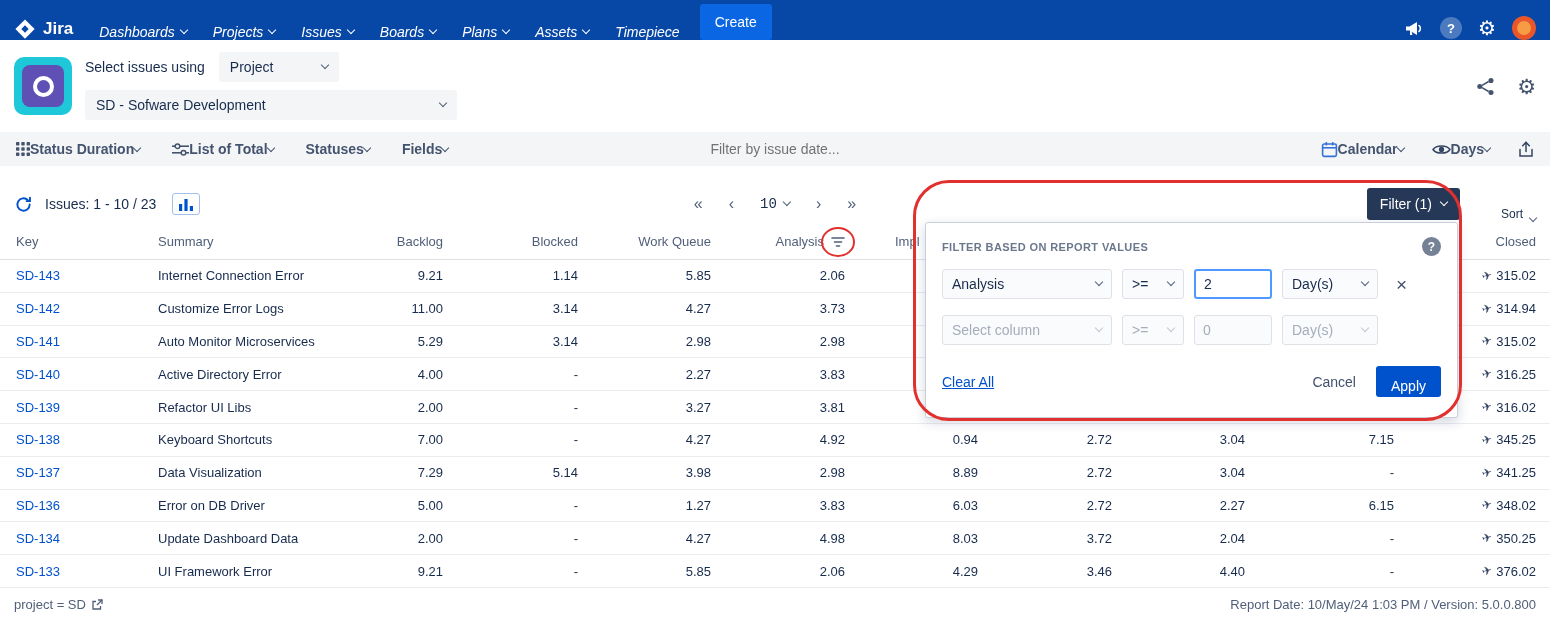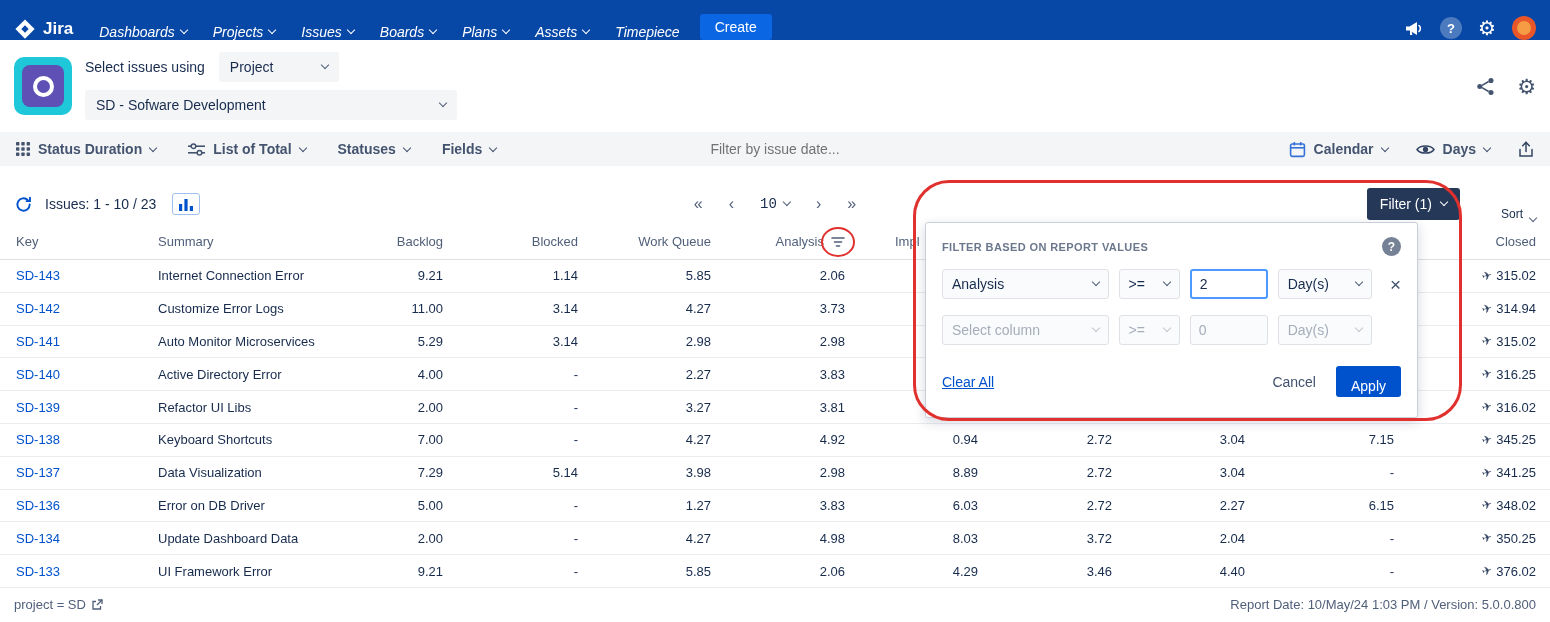--- a/index.html
+++ b/index.html
@@ -5,21 +5,21 @@
   * { box-sizing: border-box; margin: 0; padding: 0; }
   body { background:#fff; font-family:"Liberation Sans", sans-serif; }
   .page { position:relative; width:1550px; height:622px; background:#fff; overflow:hidden; }
 
   
   .topnav { height:40px; background:#0747A6; display:flex; align-items:flex-end; padding:0 14px; }
   .brand { display:flex; align-items:center; gap:7px; color:#fff; font-size:17px; font-weight:700; margin-right:26px; cursor:pointer; }
   .nav-menu { display:flex; align-items:center; gap:26px;font-style:italic; }
   .nav-item { display:flex; align-items:center; gap:6px; color:#fff; font-size:14px; font-weight:500; cursor:pointer; white-space:nowrap; }
   .chev { width:6px; height:6px; border-right:1.8px solid currentColor; border-bottom:1.8px solid currentColor; transform:rotate(45deg); display:inline-block; margin-top:-4px; }
-  .create-btn { margin-left:20px; background:#0B66E4; color:#fff; border:none; border-radius:3px; height:26px; padding:0 15px; font-size:14px; font-weight:500; font-family:inherit; cursor:pointer; }
+  .create-btn { margin-left:20px; background:#0B66E4; color:#fff; border:none; border-radius:3px; height:36px; padding:0 15px; font-size:14px; font-weight:500; font-family:inherit; cursor:pointer; }
   .nav-right { margin-left:auto; display:flex; align-items:center; gap:16px; }
   .searchbox { display:flex; align-items:center; gap:7px; width:160px; height:28px; border:1px solid #5A7BC0; border-radius:4px; background:rgba(255,255,255,0.10); padding:0 8px; }
   .searchbox input { background:transparent; border:none; outline:none; color:#fff; font-size:13px; width:112px; font-family:inherit; }
   .searchbox input::placeholder { color:#A8BBDD; }
   .nav-ic { color:#fff; display:flex; align-items:center; cursor:pointer; }
   .help-circle { width:22px; height:22px; border-radius:50%; background:rgba(255,255,255,.28); color:#fff; font-size:13px; font-weight:700; display:flex; align-items:center; justify-content:center; }
   .gear-glyph { font-size:20px; line-height:1; color:#fff; }
   .avatar { width:24px; height:24px; border-radius:50%; background:#E8562A; position:relative; cursor:pointer; }
   .avatar::after { content:""; position:absolute; left:5px; top:5px; width:14px; height:14px; border-radius:50%; background:#F69C45; }
 
@@ -33,21 +33,21 @@
   .sel { display:flex; align-items:center; justify-content:space-between; background:#F4F5F7; border-radius:3px; height:30px; padding:0 11px; font-size:14px; color:#172B4D; cursor:pointer; gap:8px; }
   .sel .chev { color:#505F79; }
   .sel-plain { width:120px; }
   .sel-wide { width:372px; }
   .header-right { margin-left:auto; display:flex; gap:22px; align-items:center; color:#44546F; }
   .header-right .gear-glyph { color:#44546F; font-size:21px; }
   .hicon { cursor:pointer; display:flex; align-items:center; }
 
   
   .toolbar { position:relative; height:34px; background:#F4F5F7; display:flex; align-items:center; padding:0 16px; gap:32px; color:#44546F; font-size:14px; font-weight:600; }
-  .tb-item { display:flex; align-items:center; gap:8px; cursor:pointer; white-space:nowrap; }
+  .tb-item { display:flex; align-items:center; cursor:pointer; white-space:nowrap; }
   .tb-item .chev { margin-top:-2px; }
   .tb-center { position:absolute; left:50%; transform:translateX(-50%); font-weight:400; color:#737373; cursor:text; }
   .tb-right { margin-left:auto; display:flex; gap:28px; align-items:center; }
 
   
   .controls { position:relative; height:40px; margin-top:18px; display:flex; align-items:center; padding:0 14px; gap:12px; }
   .issues-count { font-size:14px; color:#172B4D; }
   .refresh { display:flex; align-items:center; cursor:pointer; }
   .chart-btn { border:1px solid #9FC0EE; border-radius:3px; background:#fff; padding:5px 6px 3px; display:flex; align-items:center; cursor:pointer; margin-left:4px; }
   .pagination { position:absolute; left:50%; transform:translateX(-50%); display:flex; align-items:center; gap:26px; color:#505F79; font-size:16px; }
@@ -73,21 +73,21 @@
   .closed-cell { display:flex; justify-content:flex-end; align-items:center; gap:4px; }
   .plane { font-size:12px; display:inline-block; transform:rotate(-14deg); color:#344563; }
   .ficon-wrap { position:relative; display:inline-flex; align-items:center; cursor:pointer; }
   .ficon-ring { position:absolute; left:-10px; top:-9px; width:34px; height:30px; border:2.5px solid #E0312E; border-radius:50%; pointer-events:none; }
 
   
   .footer { height:34px; display:flex; align-items:center; justify-content:space-between; padding:0 14px; color:#505F79; font-size:13px; }
   .footer-left { display:flex; align-items:center; gap:5px; }
 
   
-  .filter-popup { position:absolute; left:925px; top:222px; width:493px; height:196px; background:#fff; border:1px solid #C9CFDA; border-radius:3px; box-shadow:0 4px 12px rgba(9,30,66,.18); z-index:20; padding:14px 16px 12px; }
+  .filter-popup { position:absolute; left:925px; top:222px; width:533px; height:196px; background:#fff; border:1px solid #C9CFDA; border-radius:3px; box-shadow:0 4px 12px rgba(9,30,66,.18); z-index:20; padding:14px 16px 12px; }
   .fp-head { display:flex; justify-content:space-between; align-items:center; margin-bottom:13px; }
   .fp-title { font-size:11px; font-weight:700; color:#6B778C; letter-spacing:.4px; }
   .fp-help { width:19px; height:19px; border-radius:50%; background:#758195; color:#fff; font-size:12px; font-weight:700; display:flex; align-items:center; justify-content:center; cursor:pointer; }
   .fp-row { display:flex; align-items:center; gap:10px; margin-bottom:16px; }
   .fsel { display:flex; align-items:center; justify-content:space-between; border:1px solid #DFE1E6; background:#FAFBFC; border-radius:3px; height:30px; padding:0 9px; font-size:14px; color:#172B4D; cursor:pointer; gap:6px; }
   .fsel .chev { color:#505F79; }
   .fsel.colsel { width:170px; } .fsel.op { width:62px; } .fsel.unit { width:96px; }
   .fp-val { width:78px; height:30px; border:2px solid #4C9AFF; border-radius:3px; font-size:14px; color:#172B4D; padding:0 8px; outline:none; font-family:inherit; }
   .fp-row.disabled .fsel { color:#A5ADBA; }
   .fp-row.disabled .fsel .chev { color:#C1C7D0; }

